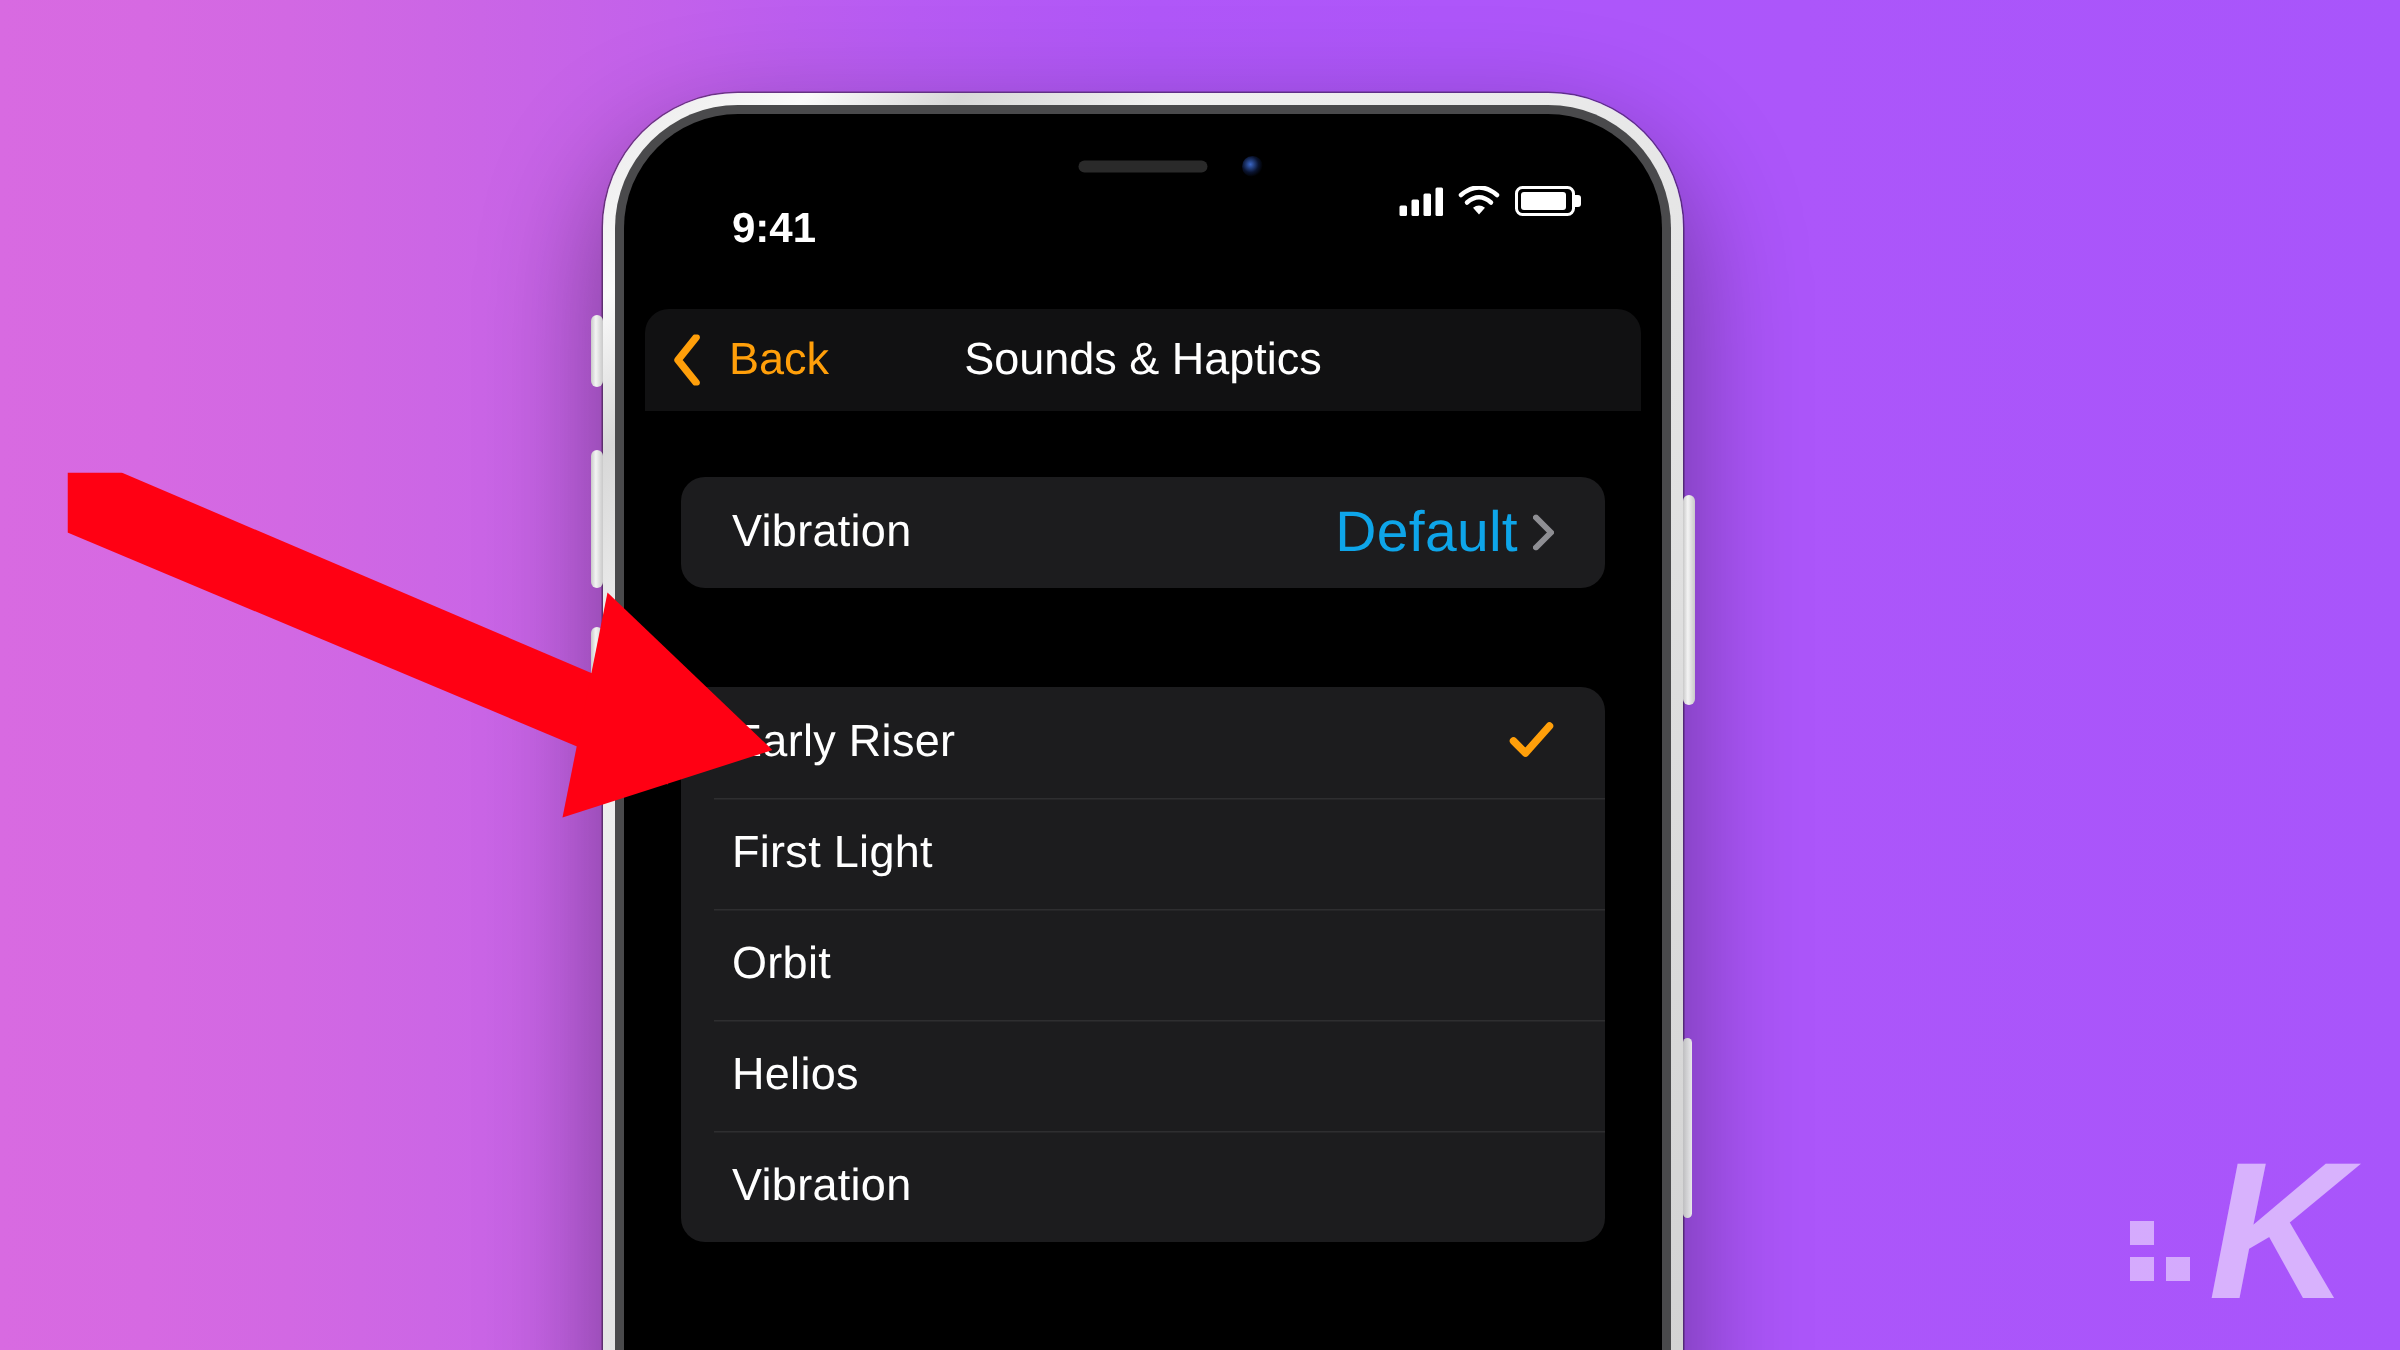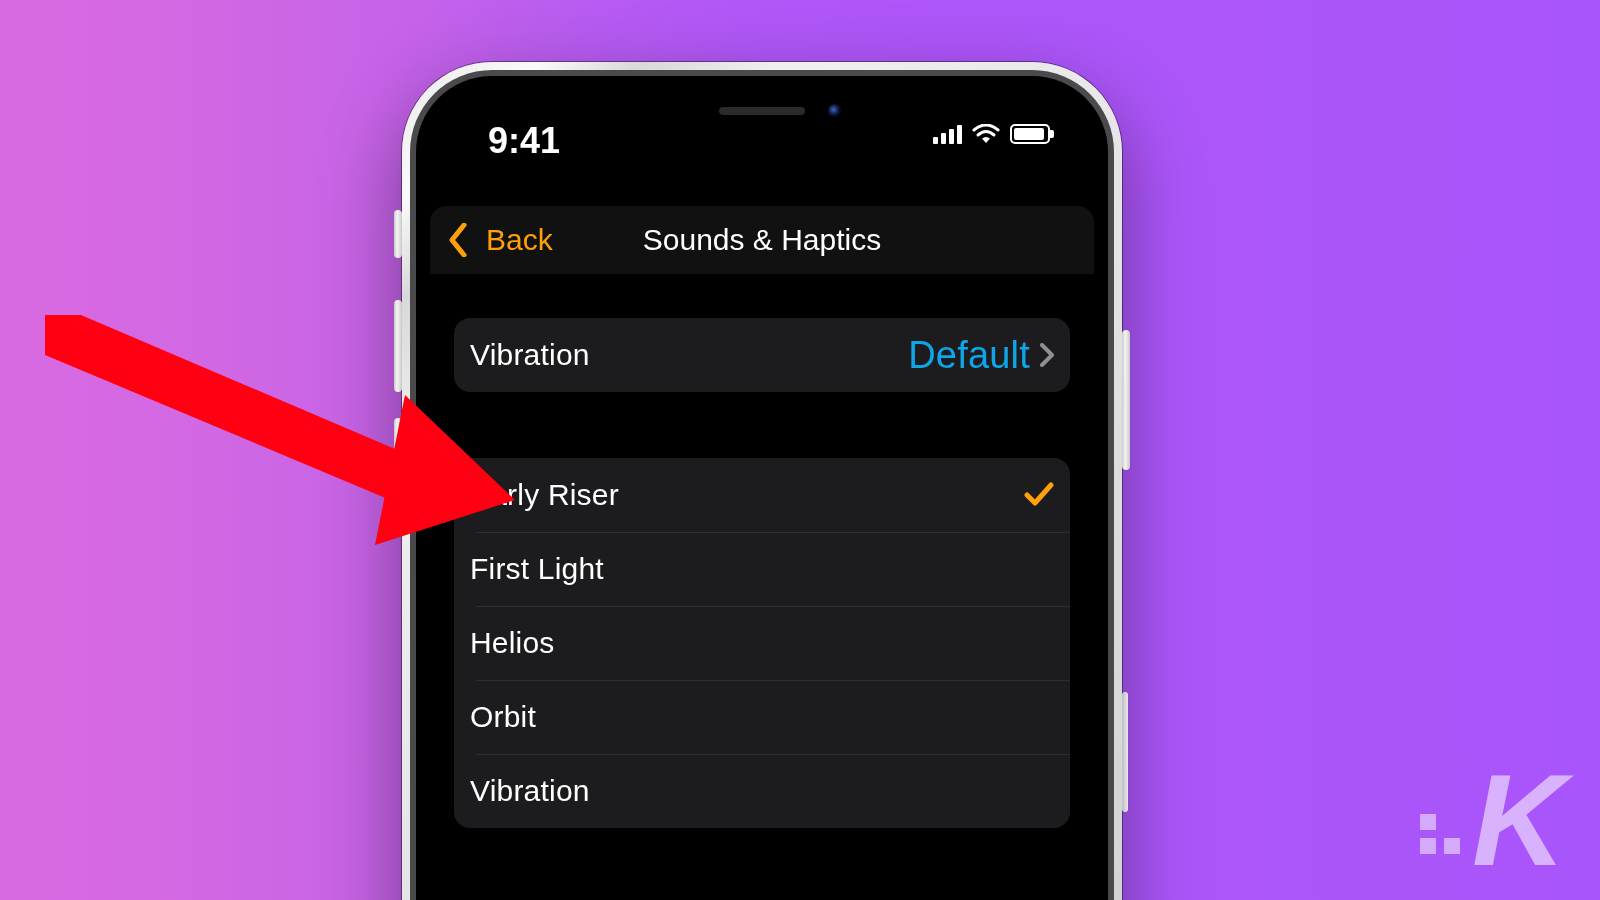--- a/index.html
+++ b/index.html
@@ -88,22 +88,22 @@
   .btn-power   { right:-8px; top:268px; width:8px; height:140px; }
   .tray        { right:-6px; top:630px; width:6px; height:120px;
                  background:linear-gradient(90deg,#bfbfc1,#e8e8ea);}
 
   
   .statusbar {
     position:absolute; top:0; left:0; right:0; height:74px;
     color:#fff;
   }
   .sb-time {
-    position:absolute; left:58px; top:30px;
-    font-size:36px; font-weight:600;
+    position:absolute; left:58px; top:46px;
+    font-size:28px; font-weight:600;
   }
   .sb-icons {
     position:absolute; right:44px; top:34px;
     display:flex; align-items:center; gap:10px;
   }
   .cell { display:flex; align-items:flex-end; gap:3px; height:20px; }
   .cell span { width:5px; background:#fff; border-radius:1px; }
   .cell span:nth-child(1){height:7px}
   .cell span:nth-child(2){height:11px}
   .cell span:nth-child(3){height:15px}
@@ -146,21 +146,21 @@
   .group {
     margin-top:66px;
     background:#1c1c1e;
     border-radius:16px;
     overflow:hidden;
   }
   .group.first { margin-top:44px; }
   .row {
     display:flex; align-items:center;
     min-height:74px;
-    padding:0 16px;
+    padding:0 34px;
     color:#fff;
     font-size:30px;
     position:relative;
     letter-spacing:.2px;
   }
   .row + .row::before {
     content:"";
     position:absolute; top:0; left:22px; right:0;
     height:1px; background:#2e2e30;
   }
@@ -265,24 +265,24 @@
           <span class="check">
             <svg width="30" height="26" viewBox="0 0 30 26">
               <polyline points="3,14 11,22 27,4" fill="none" stroke="#ff9f0a" stroke-width="5" stroke-linecap="round" stroke-linejoin="round"></polyline>
             </svg>
           </span>
         </div>
         <div class="row">
           <span>First Light</span>
         </div>
         <div class="row">
+          <span>Orbit</span>
+        </div>
+        <div class="row">
           <span>Helios</span>
-        </div>
-        <div class="row">
-          <span>Orbit</span>
         </div>
         <div class="row">
           <span>Vibration</span>
         </div>
       </div>
 
     </div>
 
   </div>
       </div>

